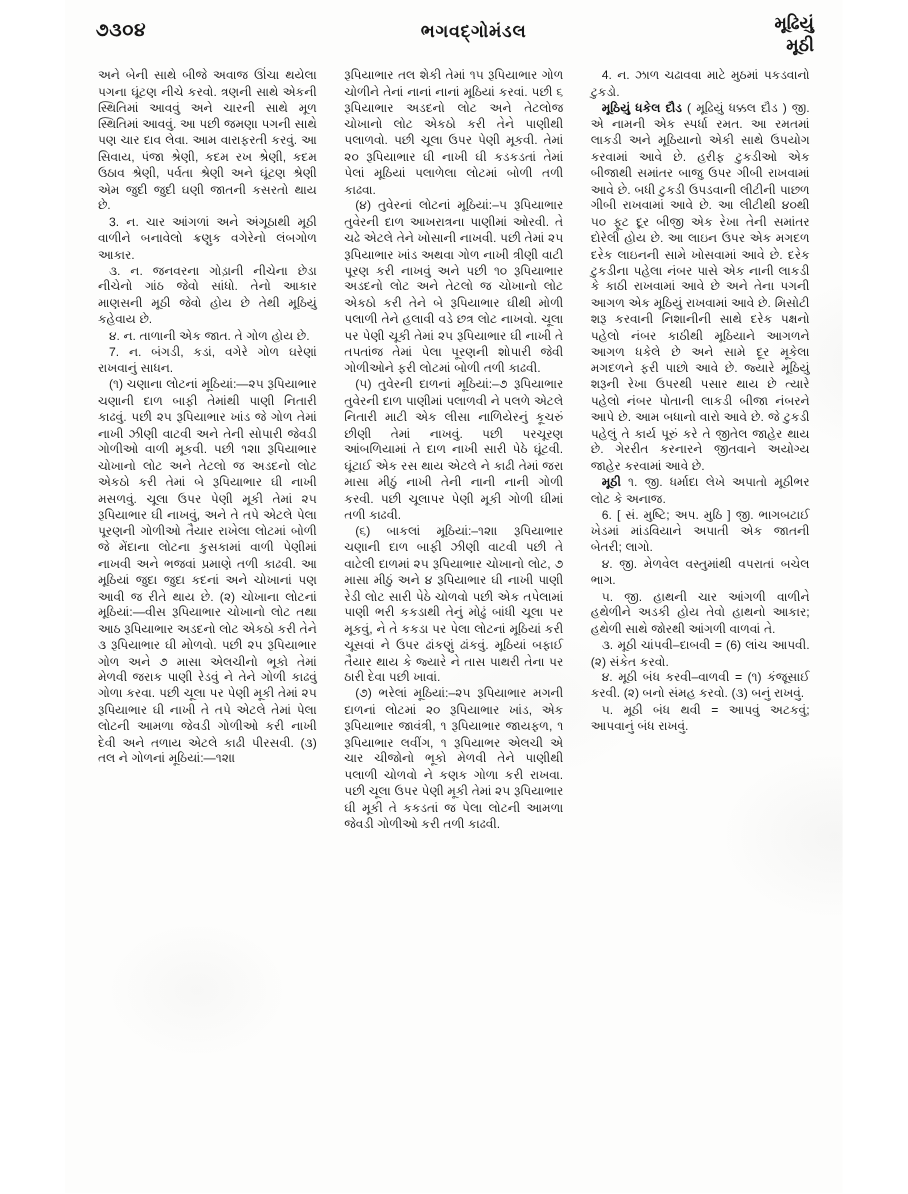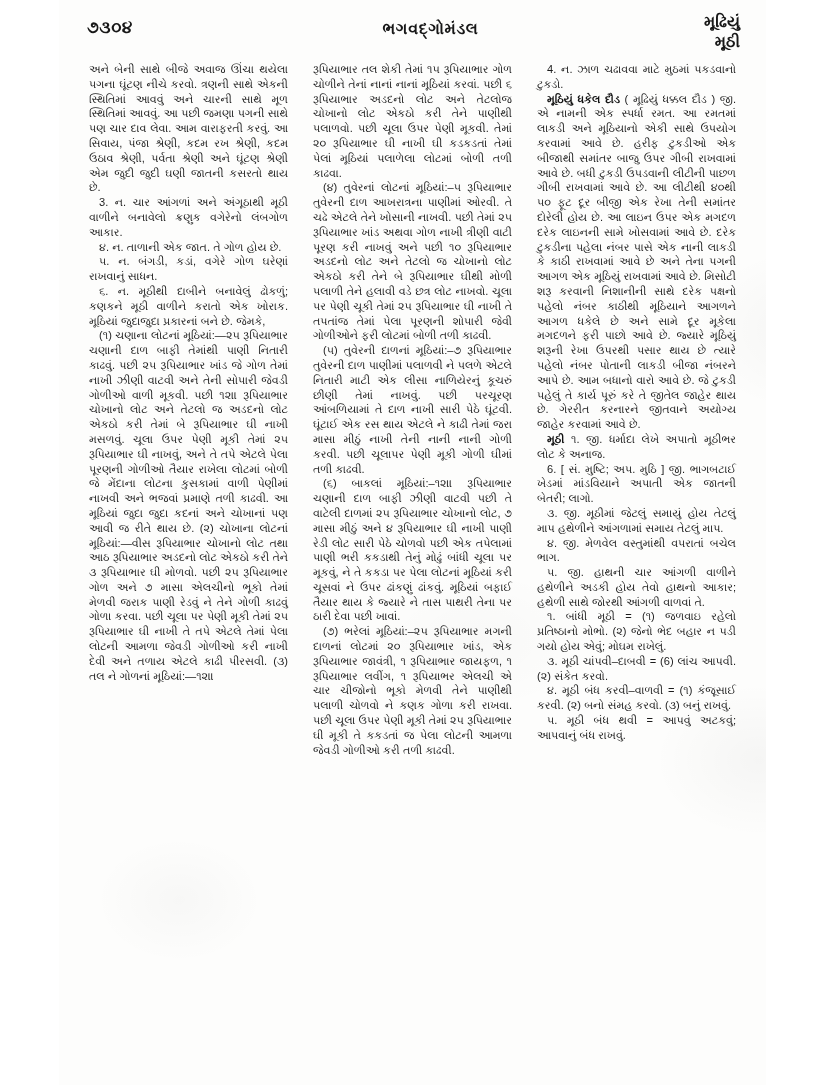--- a/index.html
+++ b/index.html
@@ -122,42 +122,40 @@
     <div class="headwords">
       <span>મૂઢિયું</span>
       <span>મૂઠી</span>
     </div>
   </div>
 
   <div class="columns">
     <div class="col" id="col-0">
         <p>અને બેની સાથે બીજે અવાજ ઊંચા થયેલા પગના ઘૂંટણ નીચે કરવો. ત્રણની સાથે એકની સ્થિતિમાં આવવું અને ચારની સાથે મૂળ સ્થિતિમાં આવવું. આ પછી જમણા પગની સાથે પણ ચાર દાવ લેવા. આમ વારાફરતી કરવું. આ સિવાય, પંજા શ્રેણી, કદમ રખ શ્રેણી, કદમ ઉઠાવ શ્રેણી, પર્વતા શ્રેણી અને ઘૂંટણ શ્રેણી એમ જુદી જુદી ઘણી જાતની કસરતો થાય છે.</p>
         <p class="ind">3. ન. ચાર આંગળાં અને અંગૂઠાથી મૂઠી વાળીને બનાવેલો ક્રણુક વગેરેનો લંબગોળ આકાર.</p>
+        <p class="ind">૩. ન. જનવરના ગોડ઼ાની નીચેના છેડા નીચેનો ગાંઠ જેવો સાંધો. તેનો આકાર માણસની મૂઠી જેવો હોય છે તેથી મૂઠિયું કહેવાય છે.</p>
         <p class="ind">૪. ન. તાળાની એક જાત. તે ગોળ હોય છે.</p>
-        <p class="ind">૫. ન. બંગડી, કડાં, વગેરે ગોળ ઘરેણાં રાખવાનું સાધન.</p>
-        <p class="ind">૬. ન. મૂઠીથી દાબીને બનાવેલું ઢોકળું; કણકને મૂઠી વાળીને કરાતો એક ખોરાક. મૂઠિયાં જુદાજુદા પ્રકારનાં બને છે. જેમકે,</p>
+        <p class="ind">7. ન. બંગડી, કડાં, વગેરે ગોળ ઘરેણાં રાખવાનું સાધન.</p>
         <p class="sub">(૧) ચણાના લોટનાં મૂઠિયાં:—૨૫ રૂપિયાભાર ચણાની દાળ બાફી તેમાંથી પાણી નિતારી કાઢવું. પછી ૨૫ રૂપિયાભાર ખાંડ જે ગોળ તેમાં નાખી ઝીણી વાટવી અને તેની સોપારી જેવડી ગોળીઓ વાળી મૂકવી. પછી ૧૨॥ રૂપિયાભાર ચોખાનો લોટ અને તેટલો જ અડદનો લોટ એકઠો કરી તેમાં બે રૂપિયાભાર ઘી નાખી મસળવું. ચૂલા ઉપર પેણી મૂકી તેમાં ૨૫ રૂપિયાભાર ઘી નાખવું, અને તે તપે એટલે પેલા પૂરણની ગોળીઓ તૈયાર રાખેલા લોટમાં બોળી જે મેંદાના લોટના કુસકામાં વાળી પેણીમાં નાખવી અને ભજવાં પ્રમાણે તળી કાઢવી. આ મૂઠિયાં જુદા જુદા કદનાં અને ચોખાનાં પણ આવી જ રીતે થાય છે. (૨) ચોખાના લોટનાં મૂઠિયાં:—વીસ રૂપિયાભાર ચોખાનો લોટ તથા આઠ રૂપિયાભાર અડદનો લોટ એકઠો કરી તેને ૩ રૂપિયાભાર ઘી મોળવો. પછી ૨૫ રૂપિયાભાર ગોળ અને ૭ માસા એલચીનો ભૂકો તેમાં મેળવી જરાક પાણી રેડવું ને તેને ગોળી કાઢવું ગોળા કરવા. પછી ચૂલા પર પેણી મૂકી તેમાં ૨૫ રૂપિયાભાર ઘી નાખી તે તપે એટલે તેમાં પેલા લોટની આમળા જેવડી ગોળીઓ કરી નાખી દેવી અને તળાય એટલે કાઢી પીરસવી. (૩) તલ ને ગોળનાં મૂઠિયાં:—૧૨॥</p>
       </div>
     <div class="rule"></div>
     <div class="col" id="col-1">
         <p>રૂપિયાભાર તલ શેકી તેમાં ૧૫ રૂપિયાભાર ગોળ ચોળીને તેનાં નાનાં નાનાં મૂઠિયાં કરવાં. પછી ૬ રૂપિયાભાર અડદનો લોટ અને તેટલોજ ચોખાનો લોટ એકઠો કરી તેને પાણીથી પલાળવો. પછી ચૂલા ઉપર પેણી મૂકવી. તેમાં ૨૦ રૂપિયાભાર ઘી નાખી ઘી કડકડતાં તેમાં પેલાં મૂઠિયાં પલાળેલા લોટમાં બોળી તળી કાઢવા.</p>
         <p class="sub">(૪) તુવેરનાં લોટનાં મૂઠિયાં:–૫ રૂપિયાભાર તુવેરની દાળ આખરાત્રના પાણીમાં ઓરવી. તે ચઢે એટલે તેને ખોસાની નાખવી. પછી તેમાં ૨૫ રૂપિયાભાર ખાંડ અથવા ગોળ નાખી ત્રીણી વાટી પૂરણ કરી નાખવું અને પછી ૧૦ રૂપિયાભાર અડદનો લોટ અને તેટલો જ ચોખાનો લોટ એકઠો કરી તેને બે રૂપિયાભાર ઘીથી મોળી પલાળી તેને હલાવી વડે છત્ર લોટ નાખવો. ચૂલા પર પેણી ચૂકી તેમાં ૨૫ રૂપિયાભાર ઘી નાખી તે તપતાંજ તેમાં પેલા પૂરણની શોપારી જેવી ગોળીઓને ફરી લોટમાં બોળી તળી કાઢવી.</p>
         <p class="sub">(૫) તુવેરની દાળનાં મૂઠિયાં:–૭ રૂપિયાભાર તુવેરની દાળ પાણીમાં પલાળવી ને પલળે એટલે નિતારી માટી એક લીસા નાળિયેરનું કૂચરું છીણી તેમાં નાખવું. પછી પરચૂરણ આંબળિયામાં તે દાળ નાખી સારી પેઠે ઘૂંટવી. ઘૂંટાઈ એક રસ થાય એટલે ને કાઢી તેમાં જરા માસા મીઠું નાખી તેની નાની નાની ગોળી કરવી. પછી ચૂલાપર પેણી મૂકી ગોળી ઘીમાં તળી કાઢવી.</p>
         <p class="sub">(૬) બાકલાં મૂઠિયાં:–૧૨॥ રૂપિયાભાર ચણાની દાળ બાફી ઝીણી વાટવી પછી તે વાટેલી દાળમાં ૨૫ રૂપિયાભાર ચોખાનો લોટ, ૭ માસા મીઠું અને ૪ રૂપિયાભાર ઘી નાખી પાણી રેડી લોટ સારી પેઠે ચોળવો પછી એક તપેલામાં પાણી ભરી કકડાથી તેનું મોઢું બાંધી ચૂલા પર મૂકવું, ને તે કકડા પર પેલા લોટનાં મૂઠિયાં કરી ચૂસવાં ને ઉપર ઢાંકણું ઢાંકવું. મૂઠિયાં બફાઈ તૈયાર થાય કે જ્યારે ને તાસ પાથરી તેના પર ઠારી દેવા પછી ખાવાં.</p>
         <p class="sub">(૭) ભરેલાં મૂઠિયાં:–૨૫ રૂપિયાભાર મગની દાળનાં લોટમાં ૨૦ રૂપિયાભાર ખાંડ, એક રૂપિયાભાર જાવંત્રી, ૧ રૂપિયાભાર જાયફળ, ૧ રૂપિયાભાર લવીંગ, ૧ રૂપિયાભર એલચી એ ચાર ચીજોનો ભૂકો મેળવી તેને પાણીથી પલાળી ચોળવો ને કણક ગોળા કરી રાખવા. પછી ચૂલા ઉપર પેણી મૂકી તેમાં ૨૫ રૂપિયાભાર ઘી મૂકી તે કકડતાં જ પેલા લોટની આમળા જેવડી ગોળીઓ કરી તળી કાઢવી.</p>
       </div>
     <div class="rule"></div>
     <div class="col" id="col-2">
         <p class="ind">4. ન. ઝાળ ચઢાવવા માટે મુઠમાં પકડવાનો ટુકડો.</p>
         <p class="ind"><span class="hw">મૂઠિયું ધકેલ દૌડ</span><span> ( મૂઢિયું ધક્કલ દૌડ ) જી. એ નામની એક સ્પર્ધા રમત. આ રમતમાં લાકડી અને મૂઠિયાનો એકી સાથે ઉપયોગ કરવામાં આવે છે. હરીફ ટુકડીઓ એક બીજાથી સમાંતર બાજુ ઉપર ગીબી રાખવામાં આવે છે. બધી ટુકડી ઉપડવાની લીટીની પાછળ ગીબી રાખવામાં આવે છે. આ લીટીથી ૪૦થી ૫૦ ફૂટ દૂર બીજી એક રેખા તેની સમાંતર દોરેલી હોય છે. આ લાઇન ઉપર એક મગદળ દરેક લાઇનની સામે ખોસવામાં આવે છે. દરેક ટુકડીના પહેલા નંબર પાસે એક નાની લાકડી કે કાઠી રાખવામાં આવે છે અને તેના પગની આગળ એક મૂઠિયું રાખવામાં આવે છે. મિસોટી શરૂ કરવાની નિશાનીની સાથે દરેક પક્ષનો પહેલો નંબર કાઠીથી મૂઠિયાને આગળને આગળ ધકેલે છે અને સામે દૂર મૂકેલા મગદળને ફરી પાછો આવે છે. જ્યારે મૂઠિયું શરૂની રેખા ઉપરથી પસાર થાય છે ત્યારે પહેલો નંબર પોતાની લાકડી બીજા નંબરને આપે છે. આમ બધાનો વારો આવે છે. જે ટુકડી પહેલું તે કાર્ય પૂરું કરે તે જીતેલ જાહેર થાય છે. ગેરરીત કરનારને જીતવાને અયોગ્ય જાહેર કરવામાં આવે છે.</span></p>
         <p class="ind"><span class="hw">મૂઠી</span><span> ૧. જી. ધર્માદા લેખે અપાતો મૂઠીભર લોટ કે અનાજ.</span></p>
         <p class="ind">6. [ સં. મુષ્ટિ; અપ. મુઠિ ] જી. ભાગબટાઈ ખેડમાં માંડવિયાને અપાતી એક જાતની બેતરી; લાગો.</p>
-        <p class="ind">૩. જી. મૂઠીમાં જેટલું સમાયું હોય તેટલું માપ હથેળીને આંગળામાં સમાય તેટલું માપ.</p>
         <p class="ind">૪. જી. મેળવેલ વસ્તુમાંથી વપરાતાં બચેલ ભાગ.</p>
         <p class="ind">૫. જી. હાથની ચાર આંગળી વાળીને હથેળીને અડકી હોય તેવો હાથનો આકાર; હથેળી સાથે જોરથી આંગળી વાળવાં તે.</p>
-        <p class="sub">૧. બાંધી મૂઠી = (૧) જળવાઇ રહેલો પ્રતિષ્ઠાનો મોભો. (૨) જેનો ભેદ બહાર ન પડી ગયો હોય એવું; મોઘમ રાખેલું.</p>
         <p class="sub">૩. મૂઠી ચાંપવી–દાબવી = (6) લાંચ આપવી. (૨) સંકેત કરવો.</p>
         <p class="sub">૪. મૂઠી બંધ કરવી–વાળવી = (૧) કંજૂસાઈ કરવી. (૨) બનો સંમહ કરવો. (૩) બનું રાખવું.</p>
         <p class="sub">૫. મૂઠી બંધ થવી = આપવું અટકવું; આપવાનું બંધ રાખવું.</p>
       </div>
   </div>
 
 </div>
 
 </body></html>

